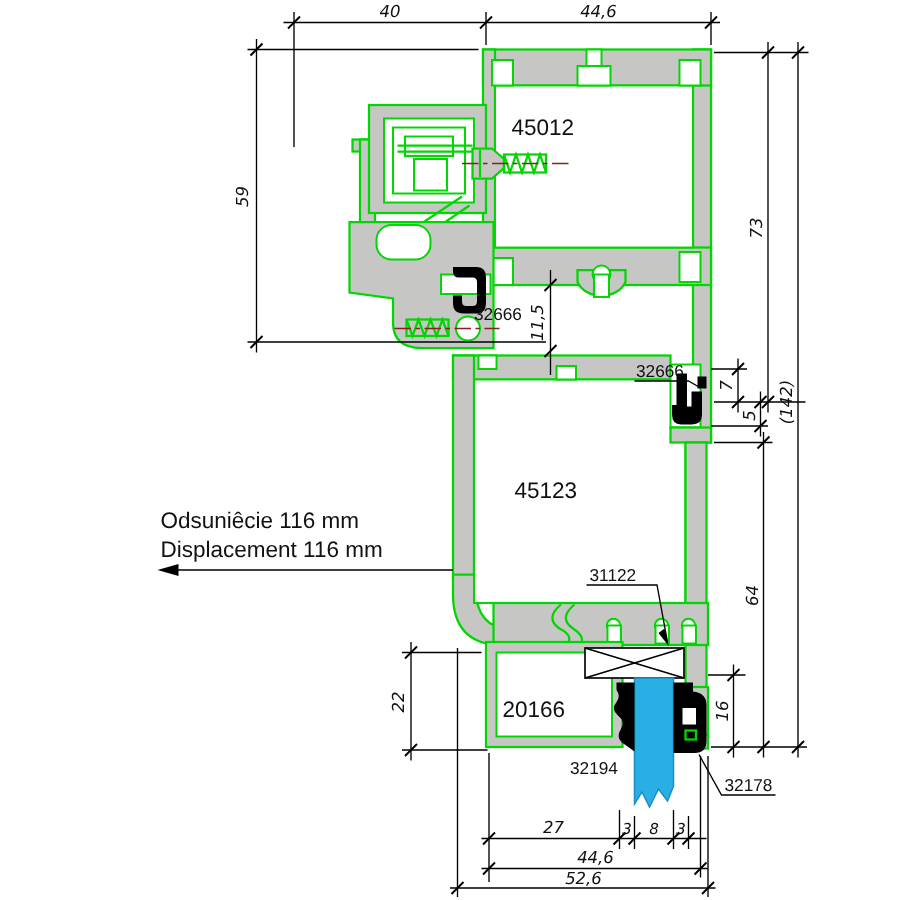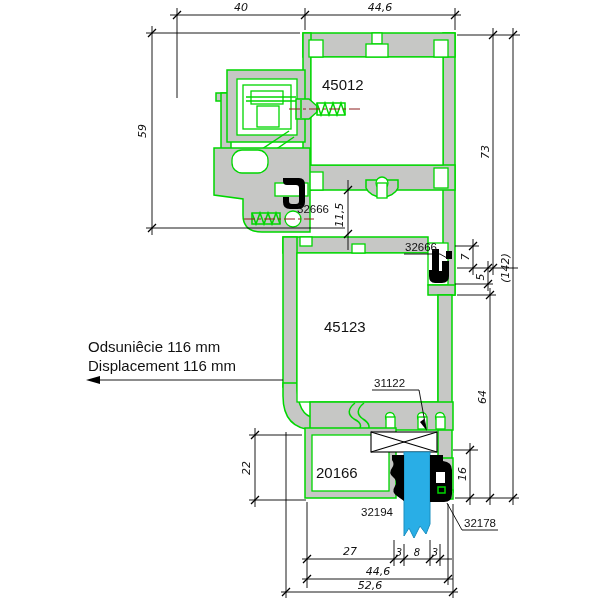--- a/index.html
+++ b/index.html
@@ -1,16 +1,16 @@
 <!DOCTYPE html>
 <html><head>
 <meta charset="utf-8">
 <style>
   html,body{margin:0;padding:0;background:#ffffff;}
-  .stage{width:535px;height:600px;position:relative;background:#ffffff;overflow:hidden;}
+  .stage{width:535px;height:600px;position:relative;background:#ffffff;overflow:hidden;margin-left:19px;}
   svg{display:block;}
   
   .alu{fill:#c6c7c5;stroke:#00d600;stroke-width:1.5;}
   .white{fill:#ffffff;stroke:#00d600;stroke-width:1.3;}
   .gline{fill:none;stroke:#00d600;stroke-width:1.5;}
   .gasket{fill:#000000;stroke:none;}
   .glass{fill:#29aee6;stroke:#1b8fc0;stroke-width:1;}
   .hatch{fill:#ffffff;stroke:#000000;stroke-width:1.1;}
   .cl{fill:none;stroke:#8c1e1e;stroke-width:1;stroke-dasharray:11 3 3 3;}
   

